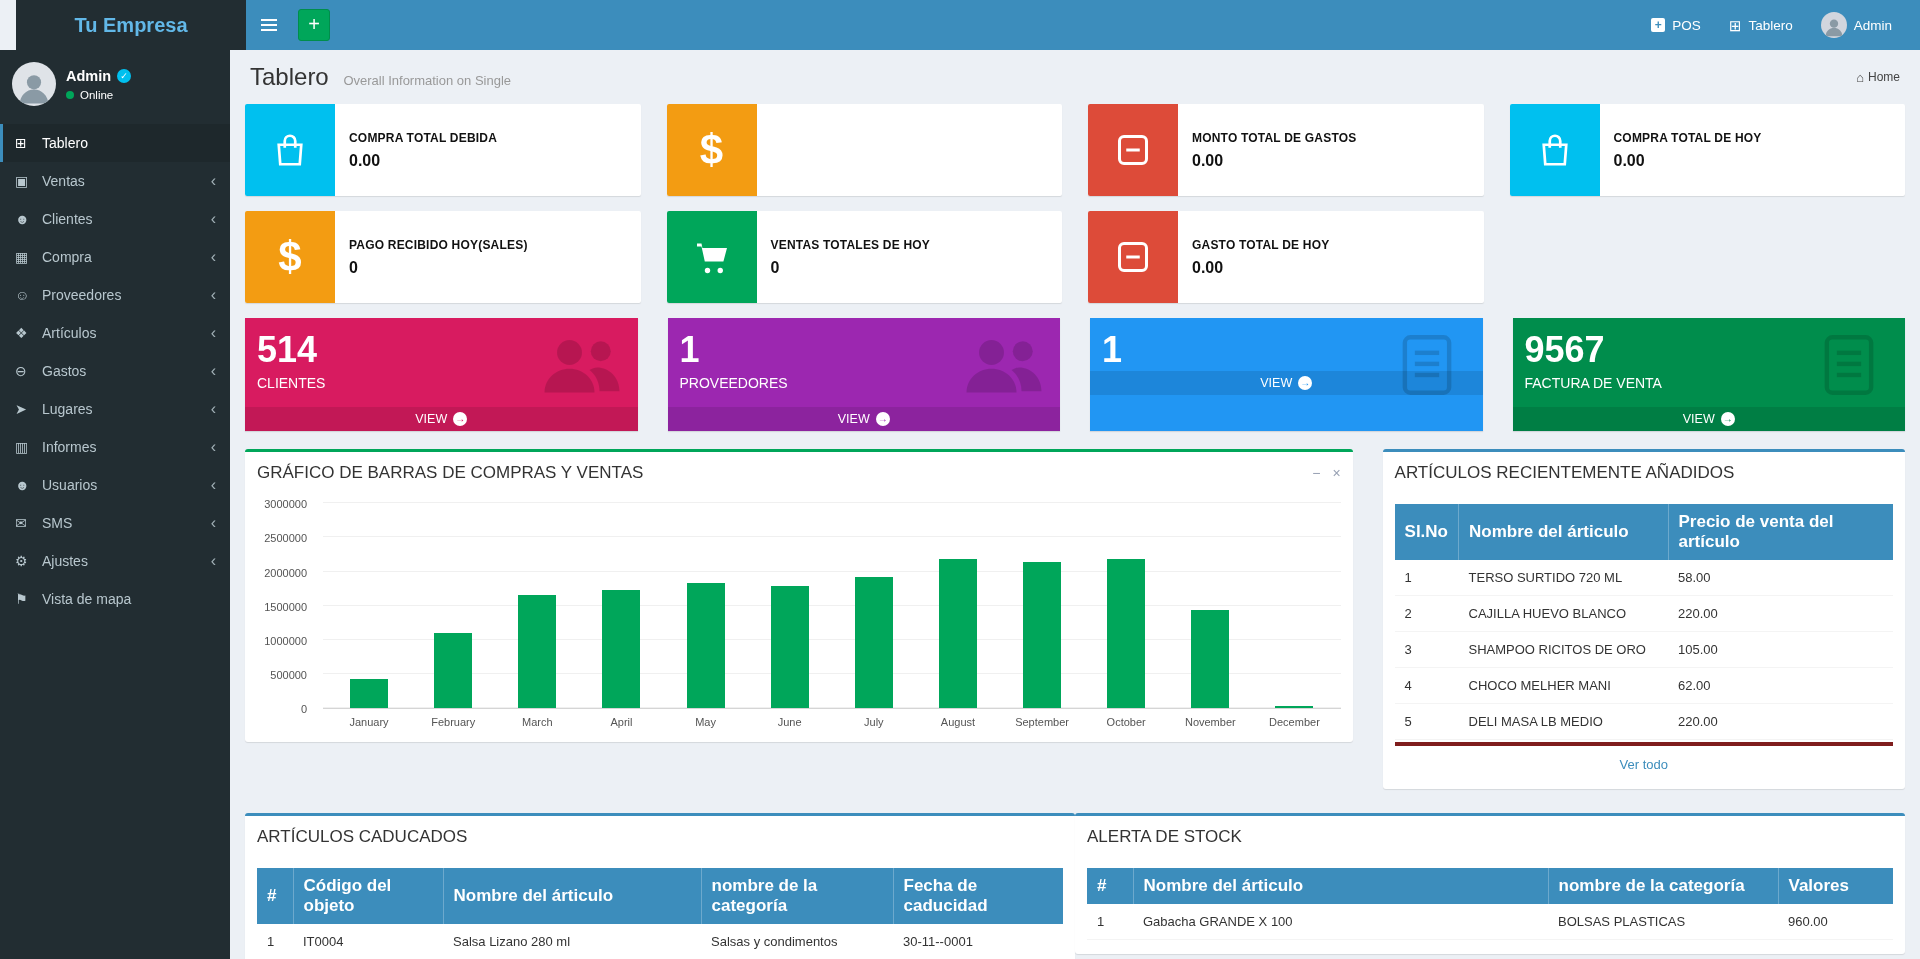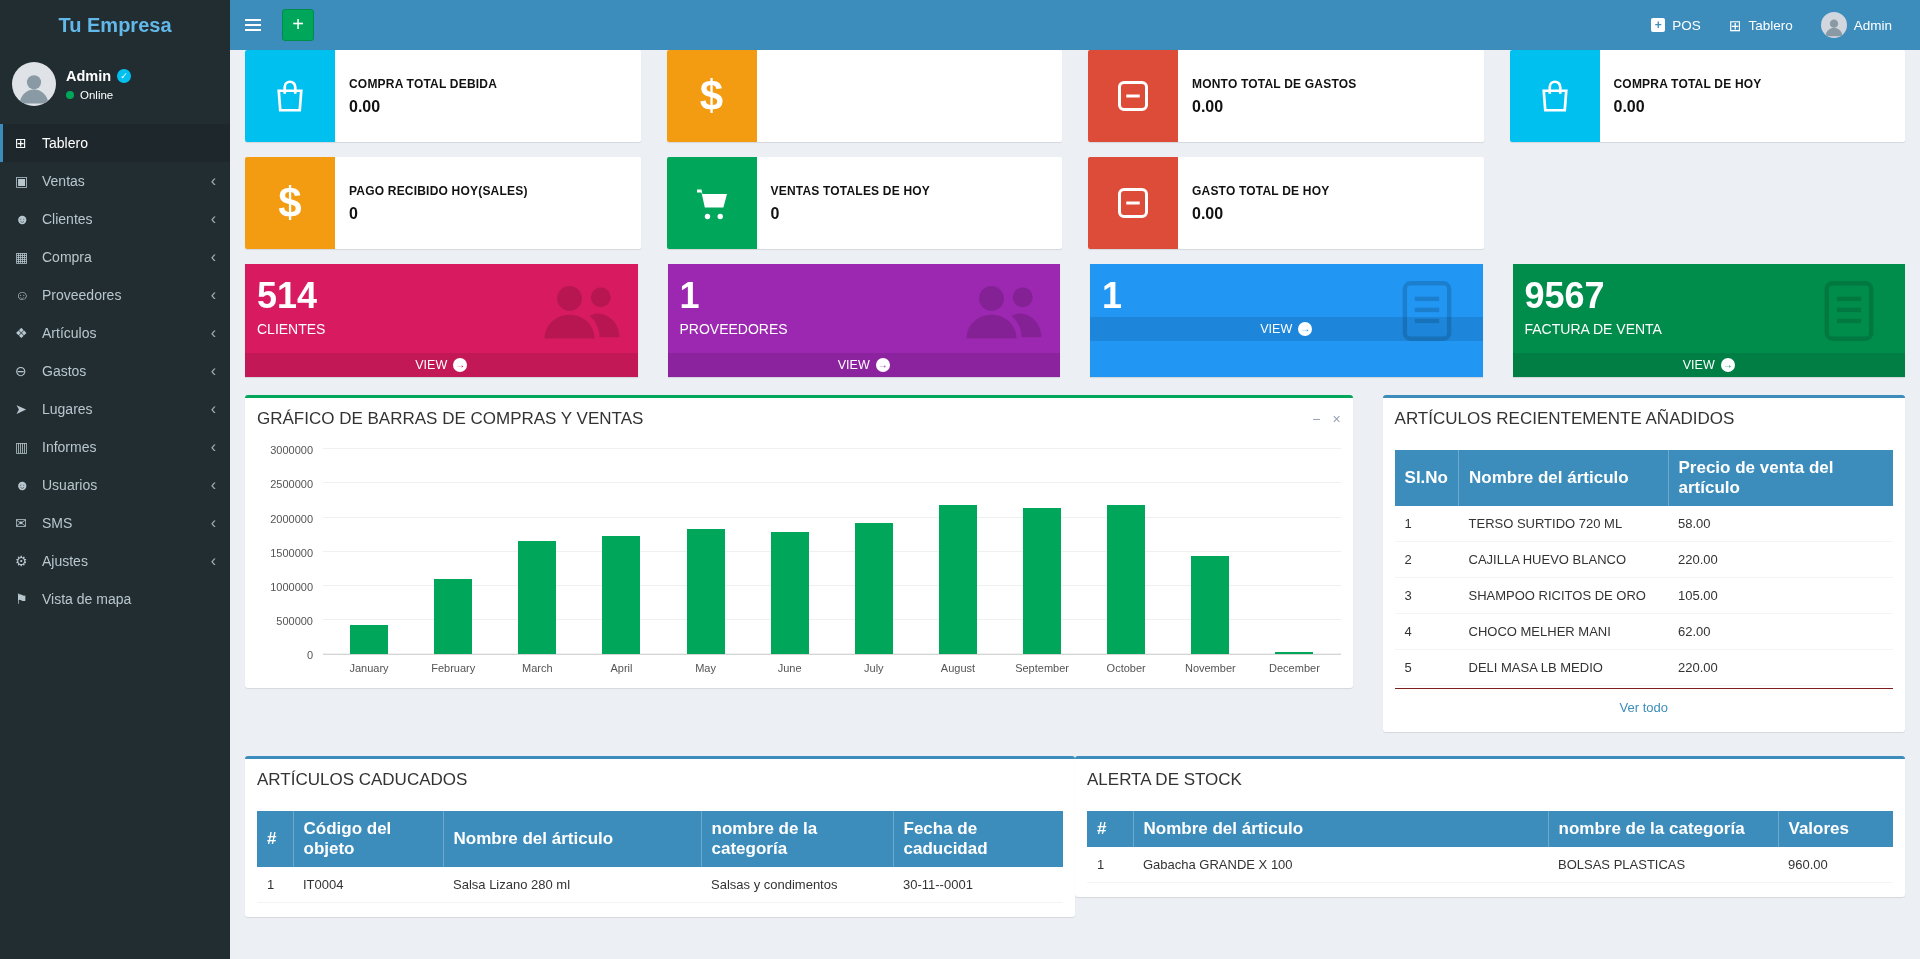--- a/index.html
+++ b/index.html
@@ -4,21 +4,21 @@
 <style>
   * { box-sizing: border-box; }
   html,body { margin:0; padding:0; }
   body {
     font-family: "Liberation Sans", "DejaVu Sans", sans-serif;
     background:#ecf0f5; color:#333;
   }
   .wrapper { position:relative; width:1920px; height:959px; overflow:hidden; background:#ecf0f5; }
 
   
-  .main-header { position:absolute; top:0; left:0; right:0; height:50px; display:flex; z-index:20;justify-content:flex-end; }
+  .main-header { position:absolute; top:0; left:16px; right:0; height:50px; display:flex; z-index:20;justify-content:flex-end; }
   .logo {
     width:230px; height:50px; background:var(--sidebar,#222d32);
     color:var(--brand,#62b8e8); font-size:20px; font-weight:bold;
     display:flex; align-items:center; justify-content:center; text-decoration:none; cursor:pointer;
   }
   .navbar { flex:1; background:var(--navbar,#3c8dbc); display:flex; align-items:center; }
   .sidebar-toggle { width:46px; height:50px; display:flex; align-items:center; justify-content:center; cursor:pointer; }
   .hb i { display:block; width:16px; height:2px; background:#fff; margin:3px 0; }
   .add-btn {
     width:32px; height:32px; margin-left:6px; background:#00a65a; border:1px solid #008d4c; border-radius:3px;
@@ -82,36 +82,36 @@
   .box-chart { border-top-color:var(--chart-accent,#00a65a); }
   .box-header { display:flex; align-items:center; justify-content:space-between; padding:11px 12px; }
   .box-header h3 { margin:0; font-size:17px; font-weight:500; color:#333; }
   .box-tools { display:flex; gap:12px; color:#97a0b3; font-size:14px; }
   .box-tools span { cursor:pointer; }
   .box-body { padding:10px 12px 14px 12px; }
 
   
   .chart { display:flex; }
   .chart-y { width:66px; position:relative; height:205px; flex-shrink:0; }
-  .ytick { position:absolute; right:10px; font-size:11px; color:#545454; }
+  .ytick { position:absolute; right:16px; font-size:11px; color:#545454; }
   .chart-main { flex:1; }
   .chart-plot { position:relative; height:205px; border-bottom:1px solid #d5d5d5; }
   .gridline { position:absolute; left:0; right:0; height:1px; background:#f0f0f0; }
   .bars { position:absolute; left:0; right:0; top:0; bottom:0; display:flex; align-items:flex-end; padding:0 4px; }
   .bar-slot { flex:1; display:flex; justify-content:center; }
   .bar { width:58%; max-width:38px; }
   .chart-x { display:flex; padding:0 4px; margin-top:7px; }
   .xtick { flex:1; text-align:center; font-size:11px; color:#545454; }
 
   
   .tbl { width:100%; border-collapse:collapse; font-size:13px; color:#333; }
   .tbl th { background:var(--table-head,#3c8dbc); color:#fff; text-align:left; font-size:17px; font-weight:bold; padding:8px 10px; border-right:1px solid rgba(255,255,255,.25); }
   .tbl th:last-child { border-right:none; }
   .tbl td { padding:10px 10px; border-bottom:1px solid #f4f4f4; }
-  .tbl-footer { text-align:center; padding:9px 0 2px 0; border-top:1px solid #7f1d1d; margin-top:2px; }
+  .tbl-footer { text-align:center; padding:9px 0 2px 0; border-top:4px solid #7f1d1d; margin-top:2px; }
   .tbl-footer a { color:var(--accent,#3c8dbc); font-size:13px; text-decoration:none; cursor:pointer; }
   .tbl-recent th:nth-child(1){ width:60px; }
   .tbl-recent th:nth-child(3){ width:225px; }
   .tbl-expired th:nth-child(1){ width:36px; }
   .tbl-expired th:nth-child(2){ width:150px; }
   .tbl-expired th:nth-child(4){ width:192px; }
   .tbl-expired th:nth-child(5){ width:170px; }
   .tbl-stock th:nth-child(1){ width:46px; }
   .tbl-stock th:nth-child(3){ width:230px; }
   .tbl-stock th:nth-child(4){ width:115px; }
@@ -235,20 +235,30 @@
         </a>
         <a class="mi">
           <span class="mi-icon">⚑</span>
           <span class="mi-label">Vista de mapa</span>
         </a>
       </nav>
   </aside>
 
   <main class="content">
 
+    <div class="content-header">
+      <h1>
+        <span>Tablero</span>
+        <small>Overall Information on Single</small>
+      </h1>
+      <div class="breadcrumb">
+        <span class="home-ic">⌂</span>
+        <span>Home</span>
+      </div>
+    </div>
 
     <div class="info-grid">
         <div class="info-box">
           <div class="ib-icon" style="background: rgb(0, 192, 239);">
             <svg viewBox="0 0 24 24" fill="none" stroke="#fff" stroke-width="1.8">
               <path d="M4.5 8.5h15l-1 13h-13z"></path>
               <path d="M8.5 10.5V6a3.5 3.5 0 0 1 7 0v4.5"></path>
             </svg>
           </div>
           <div class="ib-content">

